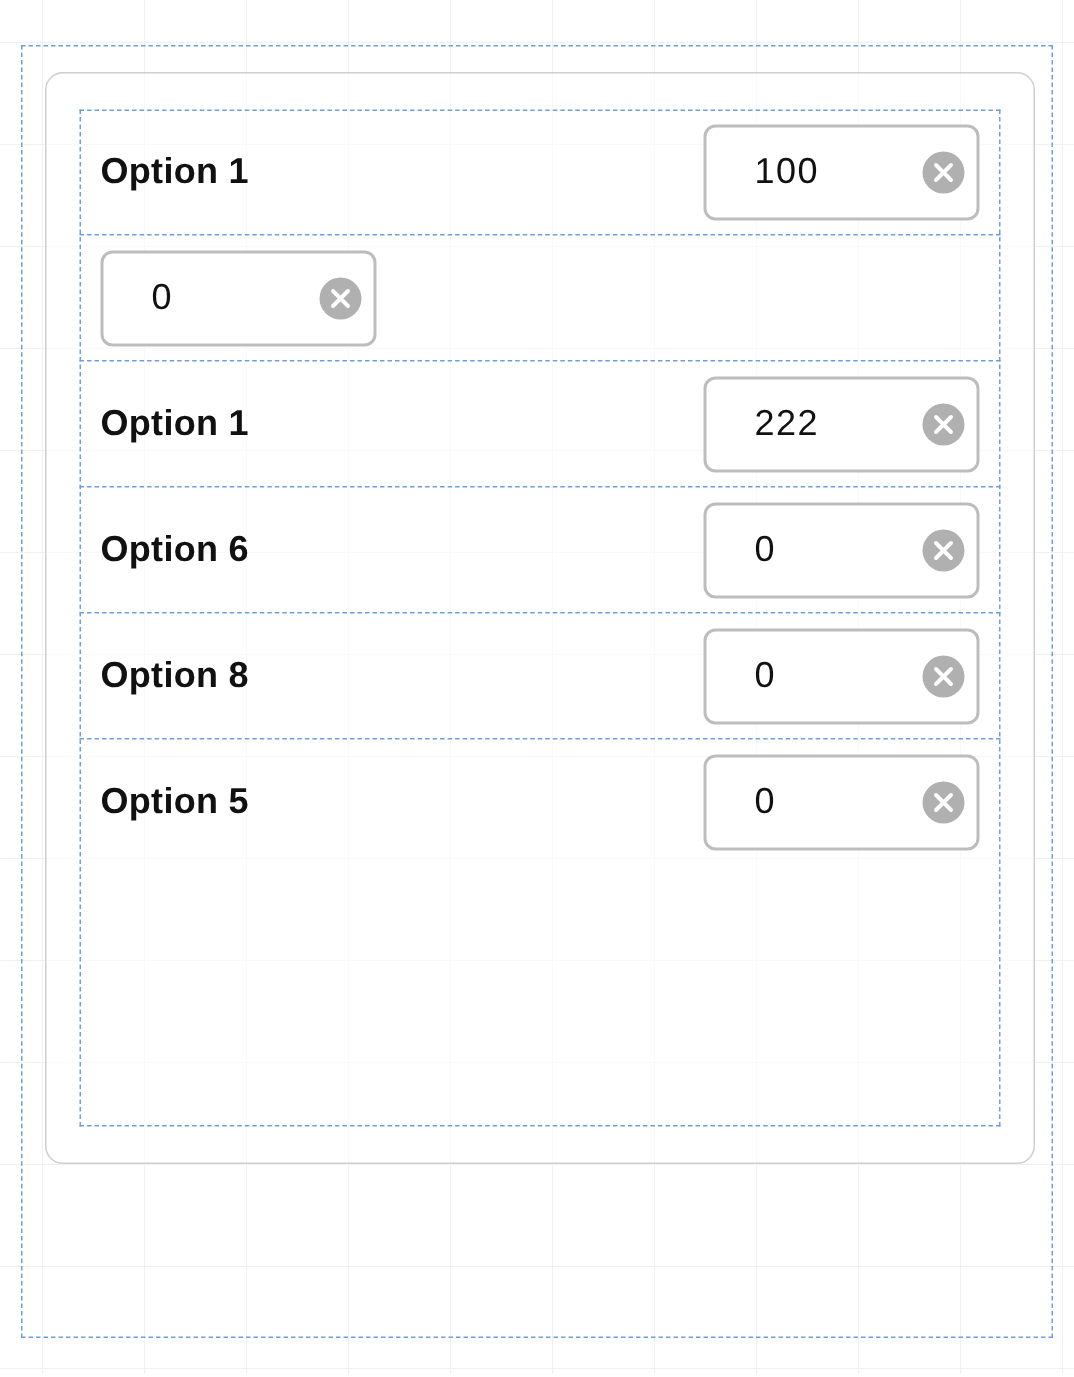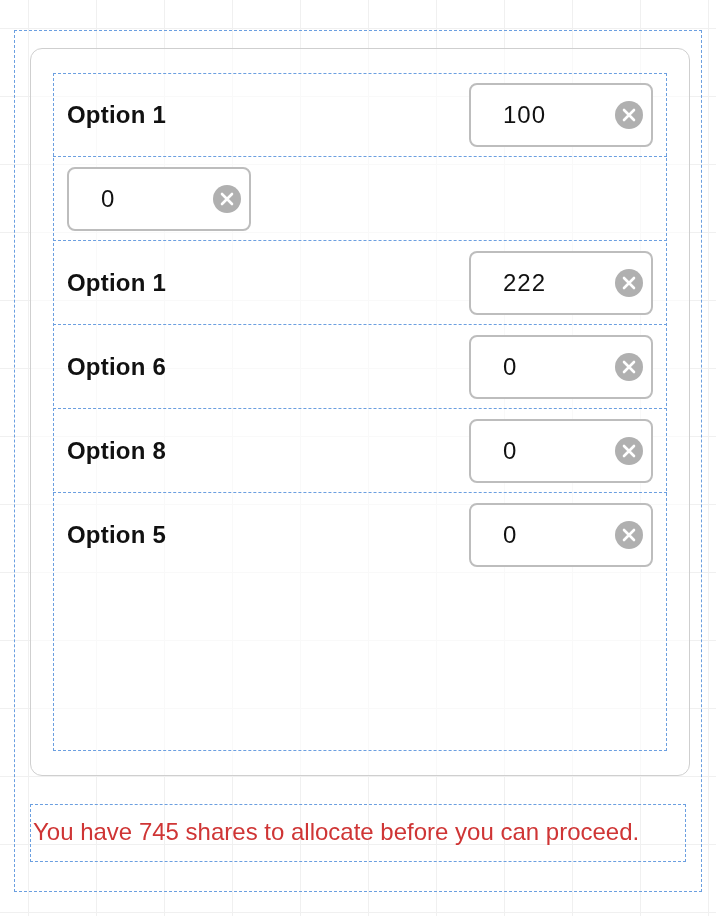--- a/index.html
+++ b/index.html
@@ -192,16 +192,13 @@
                 <path d="M2 2 L12 12 M12 2 L2 12" stroke="#fff" stroke-width="2.6" stroke-linecap="round"></path>
               </svg>
           </span>
         </div>
       </div>
 
     </div>
     <div class="card-inner-dash"></div>
   </div>
 
-  <div class="status-wrap">
-    <div class="status-text">You have 745 shares to allocate before you can proceed.</div>
-  </div>
 </div>
 
 </body></html>

